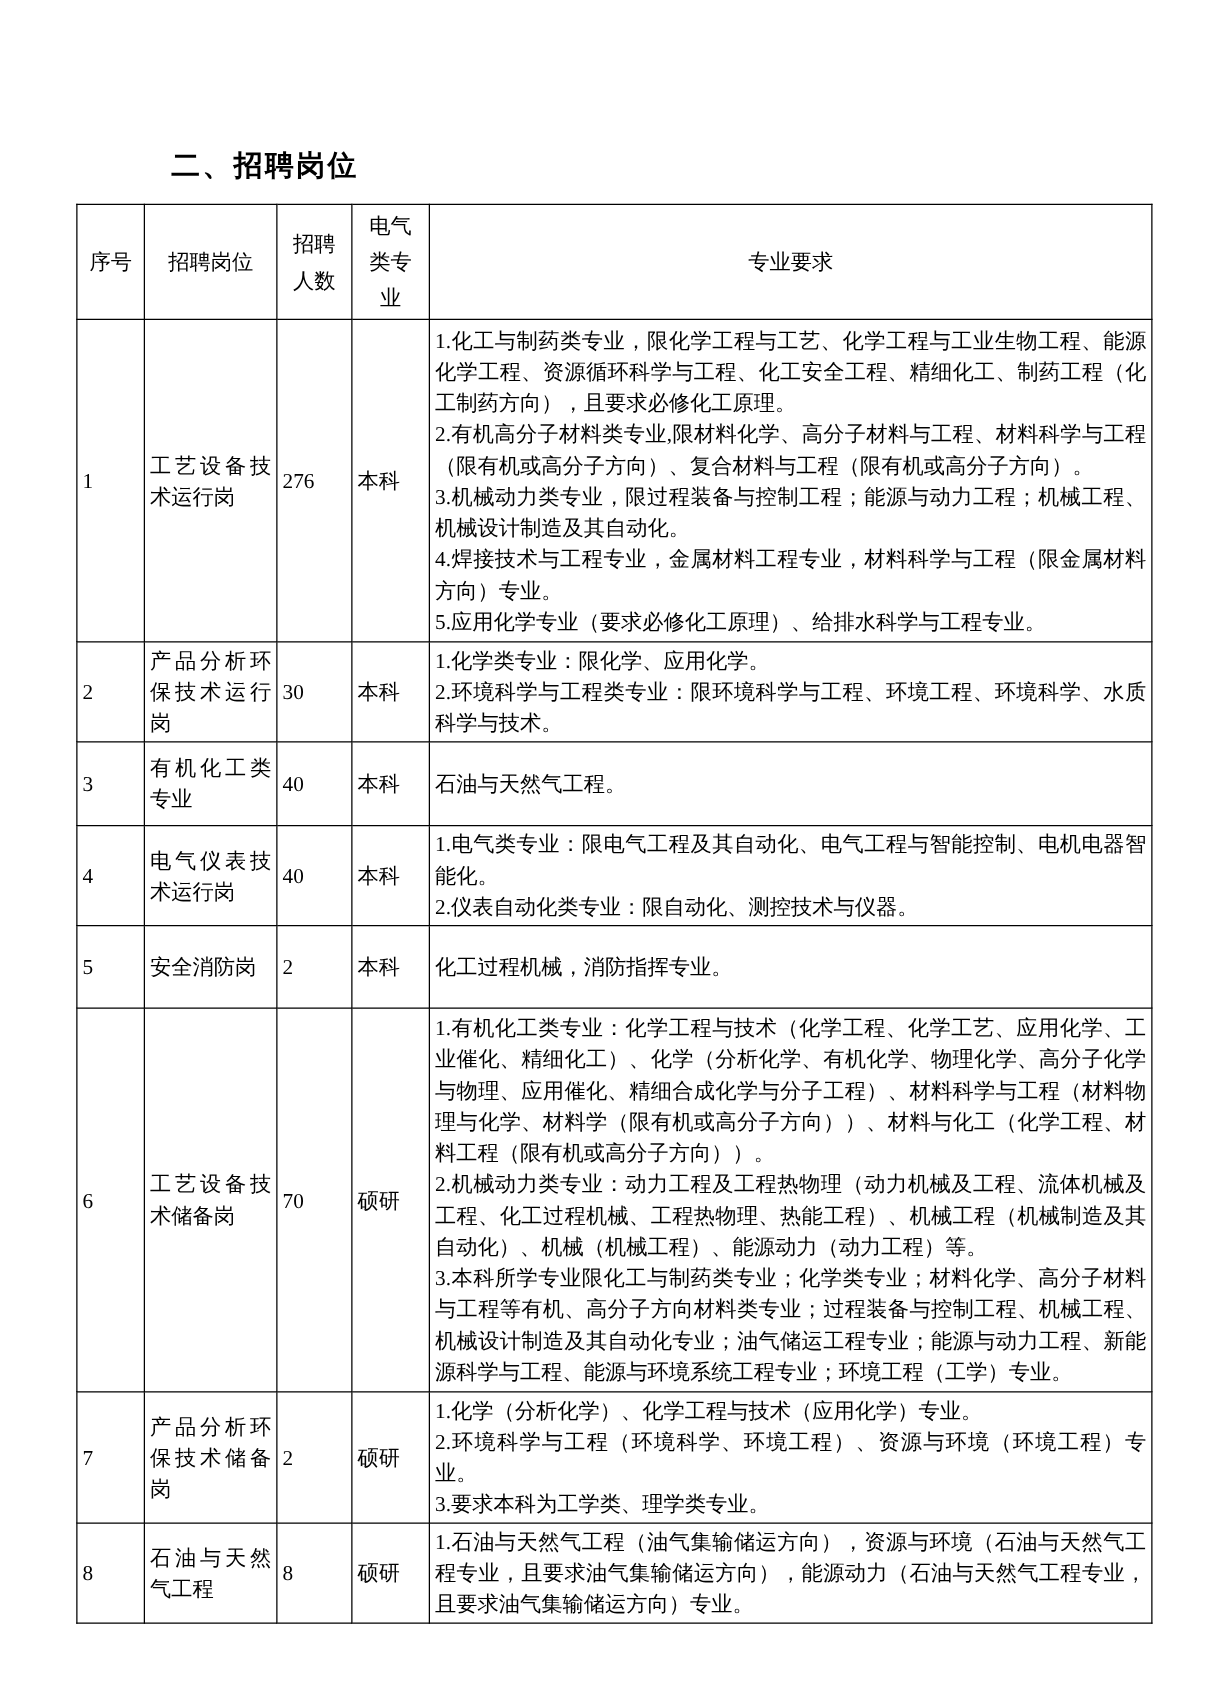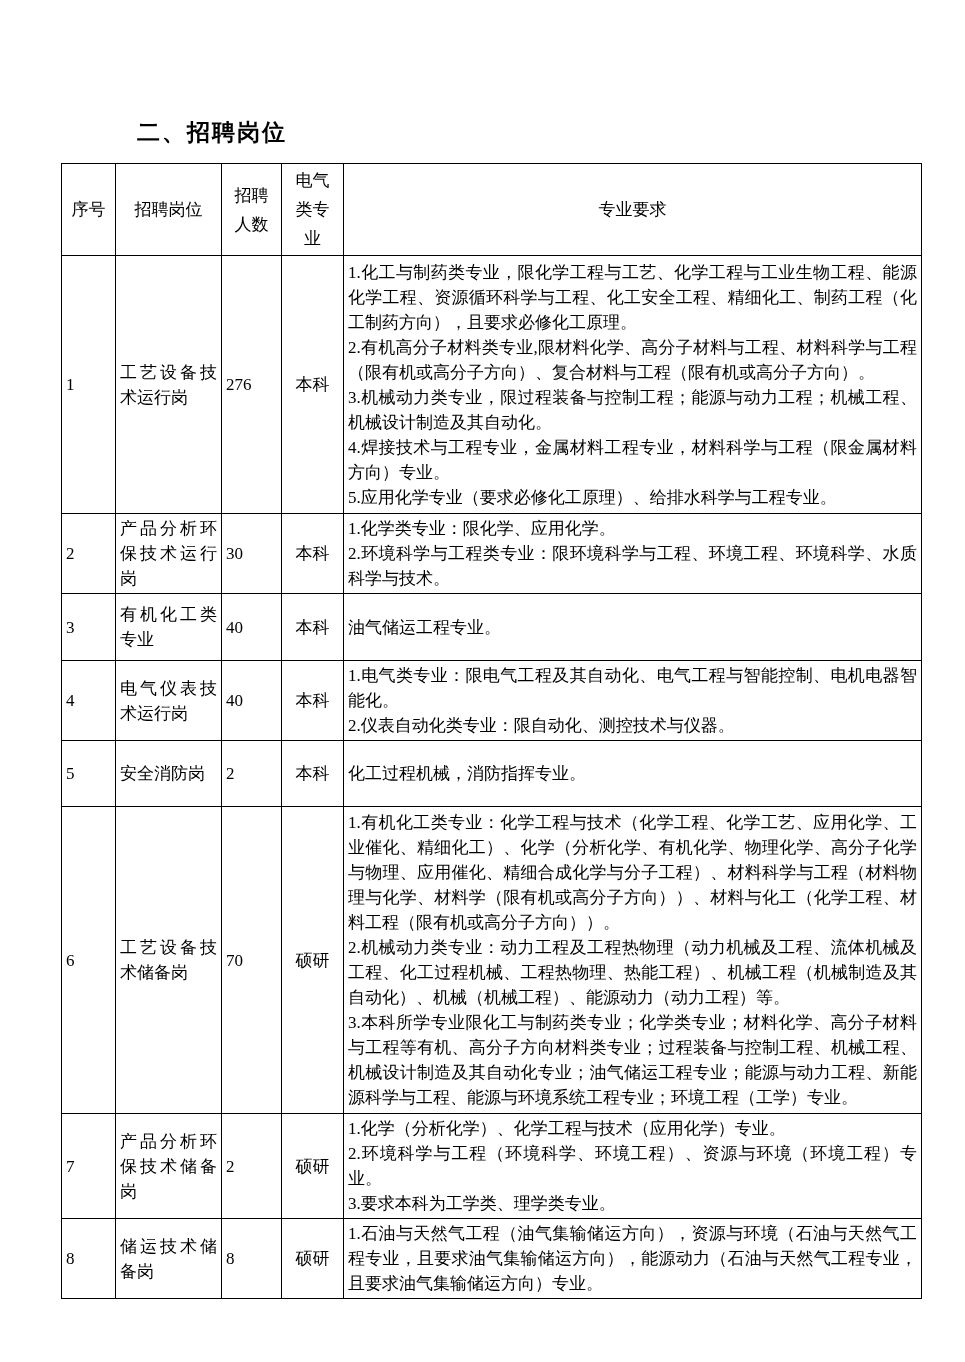--- a/index.html
+++ b/index.html
@@ -65,21 +65,21 @@
   td.cell-position {
     text-align: justify;
     padding: 2px 8px;
   }
   td.cell-count {
     text-align: left;
     padding-left: 8px;
     margin-left: 27px;
   }
   td.cell-education {
-    text-align: center;
+    text-align: left;
   }
   td.cell-major {
     text-align: justify;
     white-space: pre-line;
     vertical-align: middle;
     padding: 2px 6px 2px 6px;
   }
   
   tr.hdr   { height: 67px; }
   tr.row-1 { height: 258px; }
@@ -134,21 +134,21 @@
         <td class="cell-education">本科</td>
         <td class="cell-major">1.化学类专业：限化学、应用化学。
 2.环境科学与工程类专业：限环境科学与工程、环境工程、环境科学、水质科学与技术。</td>
       </tr>
 
       <tr class="row-3">
         <td class="cell-no">3</td>
         <td class="cell-position">有机化工类专业</td>
         <td class="cell-count">40</td>
         <td class="cell-education">本科</td>
-        <td class="cell-major">油气储运工程专业。</td>
+        <td class="cell-major">石油与天然气工程。</td>
       </tr>
 
       <tr class="row-4">
         <td class="cell-no">4</td>
         <td class="cell-position">电气仪表技术运行岗</td>
         <td class="cell-count">40</td>
         <td class="cell-education">本科</td>
         <td class="cell-major">1.电气类专业：限电气工程及其自动化、电气工程与智能控制、电机电器智能化。
 2.仪表自动化类专业：限自动化、测控技术与仪器。</td>
       </tr>
@@ -176,21 +176,21 @@
         <td class="cell-position">产品分析环保技术储备岗</td>
         <td class="cell-count">2</td>
         <td class="cell-education">硕研</td>
         <td class="cell-major">1.化学（分析化学）、化学工程与技术（应用化学）专业。
 2.环境科学与工程（环境科学、环境工程）、资源与环境（环境工程）专业。
 3.要求本科为工学类、理学类专业。</td>
       </tr>
 
       <tr class="row-8">
         <td class="cell-no">8</td>
-        <td class="cell-position">储运技术储备岗</td>
+        <td class="cell-position">石油与天然气工程</td>
         <td class="cell-count">8</td>
         <td class="cell-education">硕研</td>
         <td class="cell-major">1.石油与天然气工程（油气集输储运方向），资源与环境（石油与天然气工程专业，且要求油气集输储运方向），能源动力（石油与天然气工程专业，且要求油气集输储运方向）专业。</td>
       </tr>
     </tbody>
   </table>
 
 </div>
 
 </body></html>

